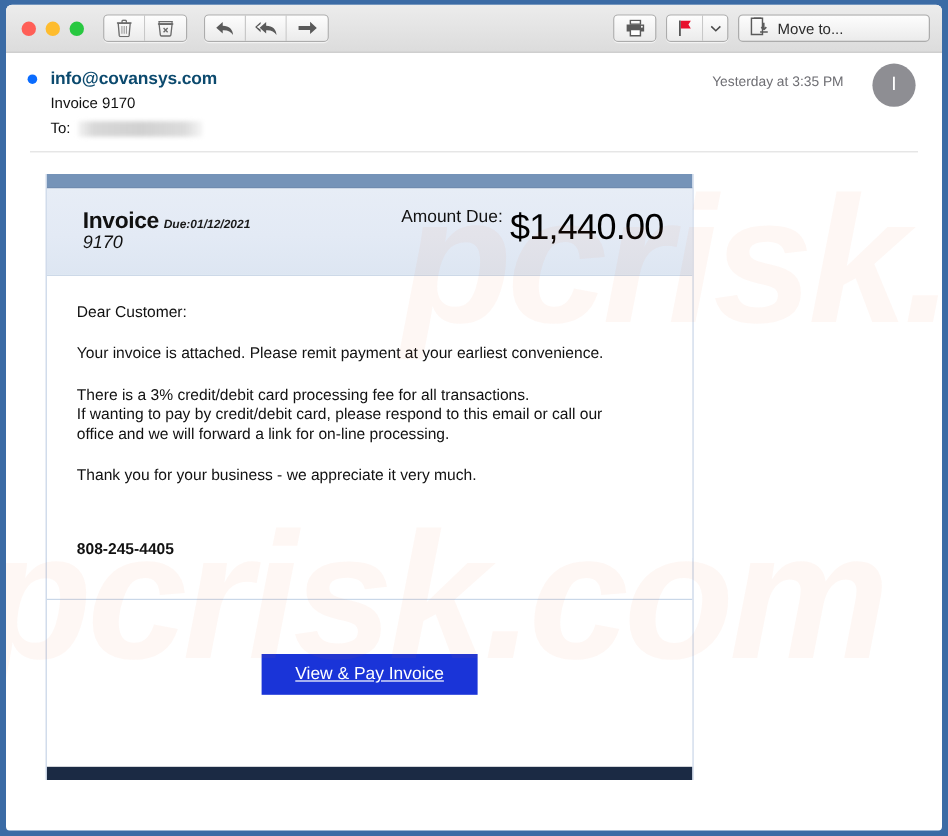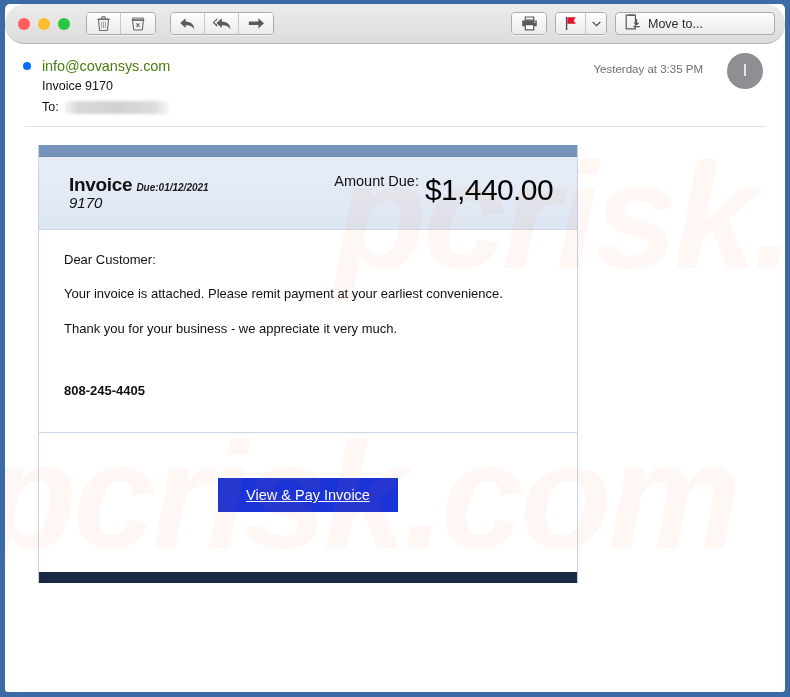--- a/index.html
+++ b/index.html
@@ -32,21 +32,20 @@
   }
 
   
   #toolbar {
     position: relative;
     height: 40px;
     background: linear-gradient(to bottom, #ececec 0%, #dcdcdc 100%);
     border-bottom: 1px solid #b6b6b6;
     display: flex;
     align-items: center;
-    border-radius: 20px;
   }
 
   #traffic-lights {
     display: flex;
     gap: 8px;
     margin-left: 13px;
     margin-right: 16px;
   }
   .light {
     width: 12px; height: 12px;
@@ -120,22 +119,22 @@
   }
   #unread-dot {
     width: 8px; height: 8px;
     border-radius: 50%;
     background: #0a6cff;
     margin-right: 11px;
     flex: 0 0 auto;
   }
   #sender-name {
     font-size: 14.5px;
-    font-weight: normal;
-    color: #4d7c0f;
+    font-weight: bold;
+    color: #0c4a6e;
     letter-spacing: -0.1px;
   }
   #subject-line {
     margin-left: 37px;
     margin-top: 5px;
     font-size: 12.5px;
     color: #111;
   }
   #to-row {
     margin-left: 37px;
@@ -467,20 +466,25 @@
           <span id="amount-label">Amount Due:</span>
           <span id="amount-value">$1,440.00</span>
         </div>
       </div>
 
       <div id="invoice-body">
         <div class="body-line body-para">Dear Customer:</div>
 
         <div class="body-line body-para">Your invoice is attached. Please remit payment at your earliest convenience.</div>
 
+        <div class="body-para">
+          <div class="body-line">There is a 3% credit/debit card processing fee for all transactions.</div>
+          <div class="body-line">If wanting to pay by credit/debit card, please respond to this email or call our</div>
+          <div class="body-line">office and we will forward a link for on-line processing.</div>
+        </div>
 
         <div class="body-line">Thank you for your business - we appreciate it very much.</div>
 
         <div id="phone-number">808-245-4405</div>
       </div>
 
       <div id="invoice-rule"></div>
 
       <div id="cta-zone">
         <button id="pay-button">View &amp; Pay Invoice</button>

